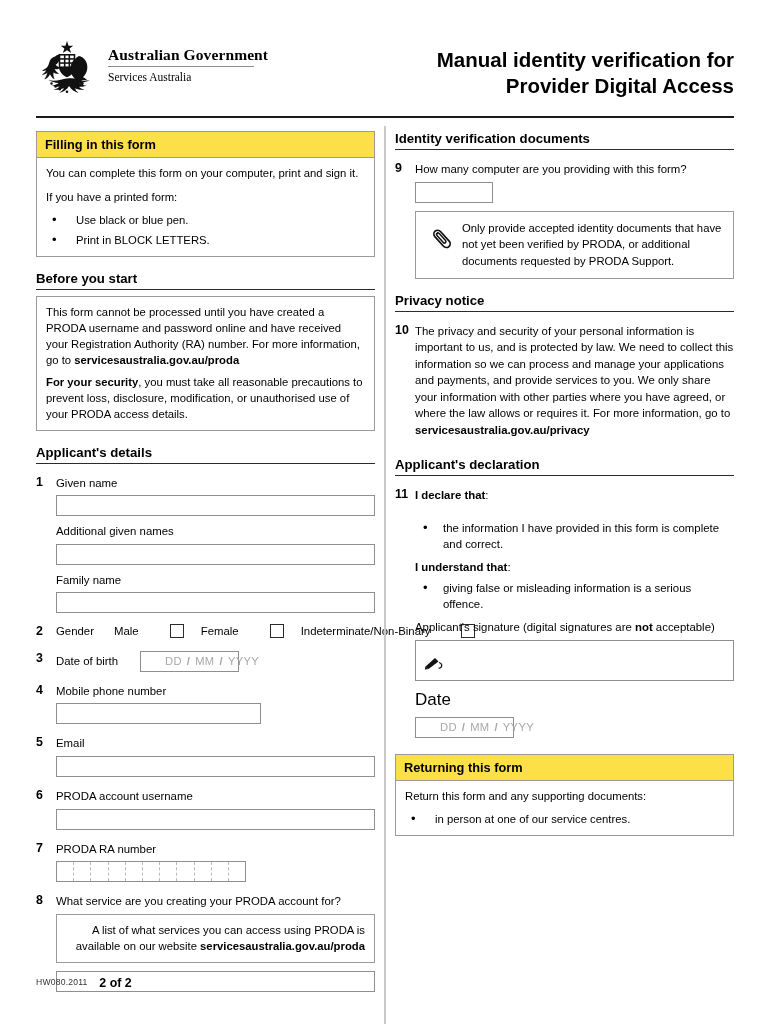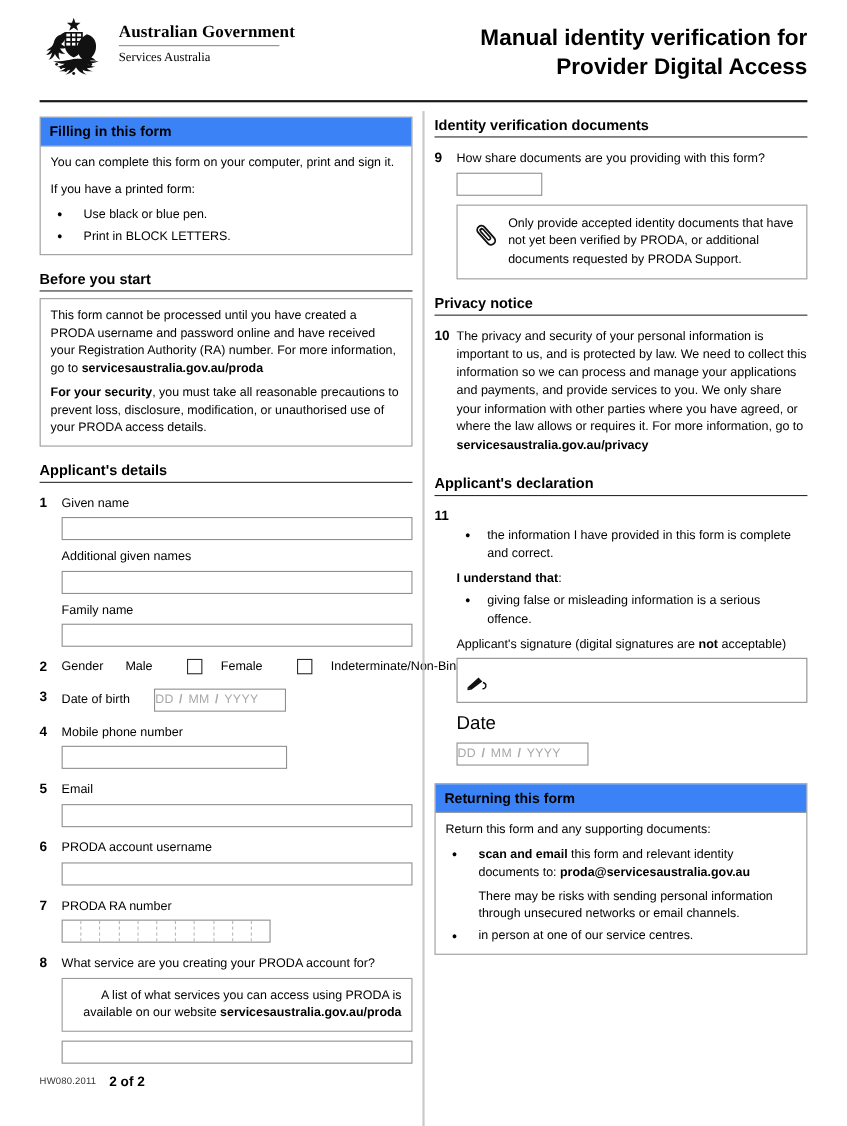--- a/index.html
+++ b/index.html
@@ -21,21 +21,21 @@
     height: 1024px;
     box-sizing: border-box;
     padding: 0;
   }
 
   
   .header {
     display: flex;
     align-items: flex-start;
     justify-content: space-between;
-    padding: 13px 36px 0 36px;
+    padding: 38px 36px 0 36px;
     box-sizing: border-box;
   }
   .brand {
     display: flex;
     align-items: flex-start;
     gap: 10px;
   }
   .crest {
     width: 62px;
     height: 58px;
@@ -100,21 +100,21 @@
     background: #c9c9c9;
   }
 
   
   .panel {
     border: 1px solid #9b9b9b;
     box-sizing: border-box;
     margin-bottom: 4px;
   }
   .panel-head {
-    background: #3b82f6;
+    background: #fde047;
     font-weight: bold;
     font-size: 12.8px;
     padding: 5px 8px 5px 8px;
     border-bottom: 1px solid #9b9b9b;
   }
   .panel-body {
     padding: 7px 9px 8px 9px;
     font-size: 11.3px;
     line-height: 1.42;
   }
@@ -196,24 +196,24 @@
     width: 100%;
     background: #ffffff;
   }
   .field.w-mobile { width: 205px; }
   .field.w-count { width: 78px; }
 
   .date-field {
     border: 1px solid #8f8f8f;
     box-sizing: border-box;
     height: 21px;
-    width: 120px;
+    width: 99px;
     display: flex;
     align-items: center;
-    padding-left: 0;
+    padding-left: 24px;
     font-size: 11.2px;
     color: #a8a8a8;
     letter-spacing: 0.3px;
   }
   .date-field .sep { margin: 0 5px; font-weight: bold; }
 
   
   .gender-row {
     display: flex;
     align-items: center;
@@ -508,21 +508,21 @@
 
     </div>
 
     <div class="col col-right">
 
       <div class="section-title" style="margin-top:0;">Identity verification documents</div>
 
       <div class="q">
         <div class="q-num">9</div>
         <div class="q-body">
-          <div class="q-label">How share documents are you providing with this form?</div>
+          <div class="q-label">How many computer are you providing with this form?</div>
           <div class="field w-count"></div>
           <div class="icon-note">
             <div class="ico">
               <svg width="26" height="26" viewBox="0 0 26 26" aria-hidden="true">
                 <g transform="rotate(-42 13 13)">
                   <rect x="9.3" y="2.6" width="7.6" height="20.6" rx="3.8" fill="none" stroke="#111" stroke-width="1.7"></rect>
                   <rect x="11.6" y="5.6" width="3" height="12.4" rx="1.5" fill="none" stroke="#111" stroke-width="1.5"></rect>
                   <path d="M11.6 5.6 h3" stroke="#111" stroke-width="1.5"></path>
                 </g>
               </svg>
@@ -539,20 +539,21 @@
         <div class="q-body">
           <div class="q-label"><span>The privacy and security of your personal information is important to us, and is protected by law. We need to collect this information so we can process and manage your applications and payments, and provide services to you. We only share your information with other parties where you have agreed, or where the law allows or requires it. For more information, go to </span><b>servicesaustralia.gov.au/privacy</b></div>
         </div>
       </div>
 
       <div class="section-title">Applicant's declaration</div>
 
       <div class="q">
         <div class="q-num">11</div>
         <div class="q-body decl-block">
+          <div><b>I declare that</b><span>:</span></div>
           <ul class="bullets" style="margin-top:17px;">
             <li>the information I have provided in this form is complete and correct.</li>
           </ul>
           <div class="decl-line"><b>I understand that</b><span>:</span></div>
           <ul class="bullets" style="margin-top:3px;">
             <li>giving false or misleading information is a serious offence.</li>
           </ul>
           <div class="decl-line"><span>Applicant's signature (digital signatures are </span><b>not</b><span> acceptable)</span></div>
           <div class="sig-box">
             <span class="sig-icon">
@@ -572,24 +573,20 @@
             <span>YYYY</span>
           </div>
         </div>
       </div>
 
       <div class="panel" style="margin-top:16px;">
         <div class="panel-head">Returning this form</div>
         <div class="panel-body">
           <p>Return this form and any supporting documents:</p>
           <ul class="bullets">
-            <li>
-              <b>scan and email</b><span> this form and relevant identity documents to: </span><b>proda@servicesaustralia.gov.au</b>
-              <div style="margin-top:6px;">There may be risks with sending personal information through unsecured networks or email channels.</div>
-            </li>
             <li>in person at one of our service centres.</li>
           </ul>
         </div>
       </div>
 
     </div>
   </div>
 
   <div class="footer">
     <div class="footer-code">HW080.2011</div>

